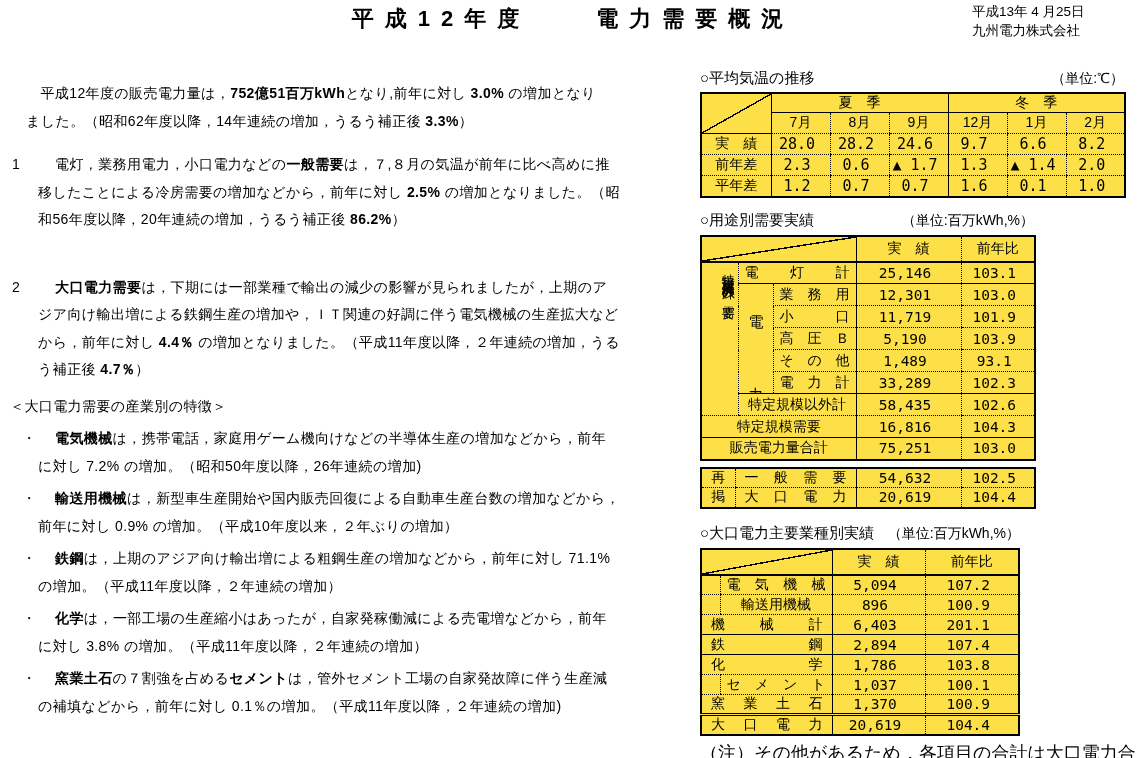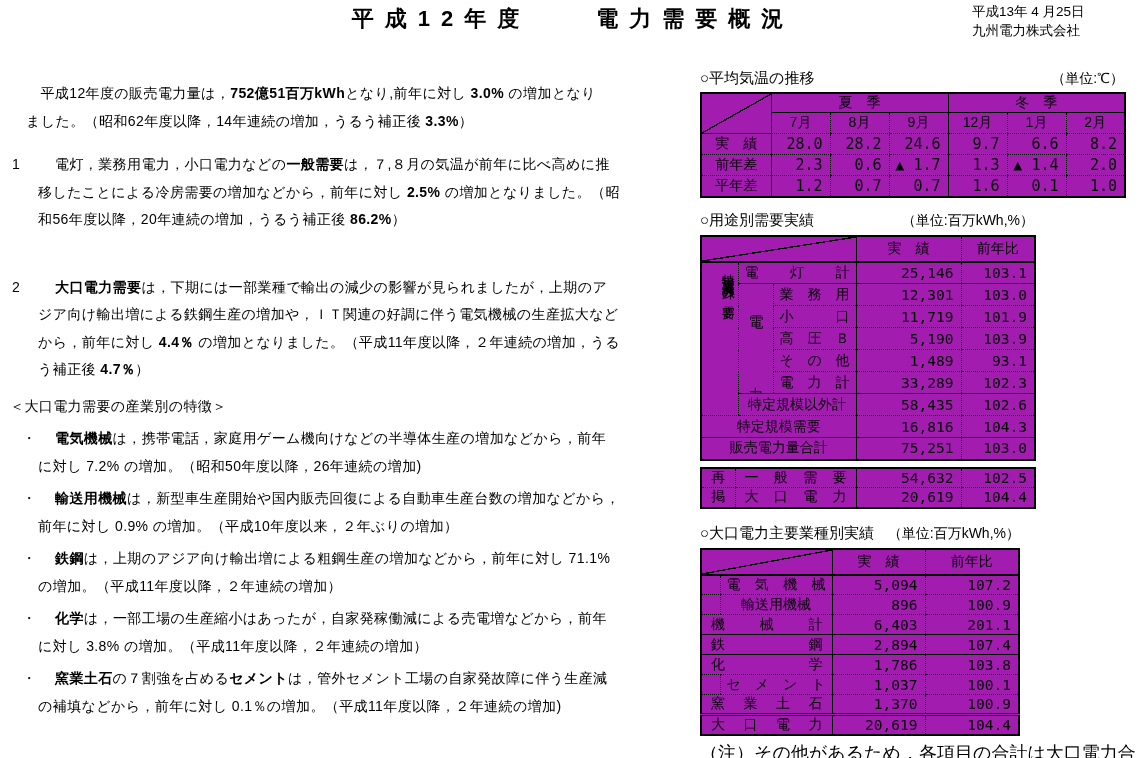--- a/index.html
+++ b/index.html
@@ -18,24 +18,24 @@
   .i1{margin-top:14px;}
   .i2{margin-top:40px;}
   .sec-heading{margin-top:9px;}
   .bullet{position:relative;padding-left:28px;margin-top:5px;}
   .bullet .marker{position:absolute;left:12px;top:0;}
   
   .right-col{position:absolute;left:700px;top:68px;width:446px;font-size:14px;}
   .sec-row{display:flex;justify-content:space-between;align-items:flex-end;
     font-size:15px;height:20px;line-height:20px;}
   .sec-row .unit{font-size:14px;}
-  table{border-collapse:collapse;table-layout:fixed;background:#a21caf;}
+  table{border-collapse:collapse;table-layout:fixed;background:#fde047;}
   .t{border:2px solid #000;}
   td{padding:0;font-size:14px;white-space:nowrap;overflow:hidden;}
-  .numc{font-family:"DejaVu Sans Mono",monospace;font-size:14.5px;text-align:right;padding-right:7px;}
+  .numc{font-family:"DejaVu Sans Mono",monospace;font-size:14.5px;text-align:center;padding-right:7px;}
   .ctr{text-align:center;}
   .dist{text-align:justify;text-align-last:justify;padding:0 6px;font-family:Liberation Serif, serif;}
   .dist2{text-align:justify;text-align-last:justify;padding:0 9px;}
   .cl-s{border-left:1px solid #000;}
   .cl-d{border-left:1px dotted #000;}
   tr.rb-s>td{border-bottom:1px solid #000;}
   tr.rb-d>td{border-bottom:1px dotted #000;}
   tr.rb-dd>td{border-bottom:3px double #000;}
   tr.hdr>td{border-bottom:2px solid #000;}
   .diag{background:linear-gradient(to bottom right,

